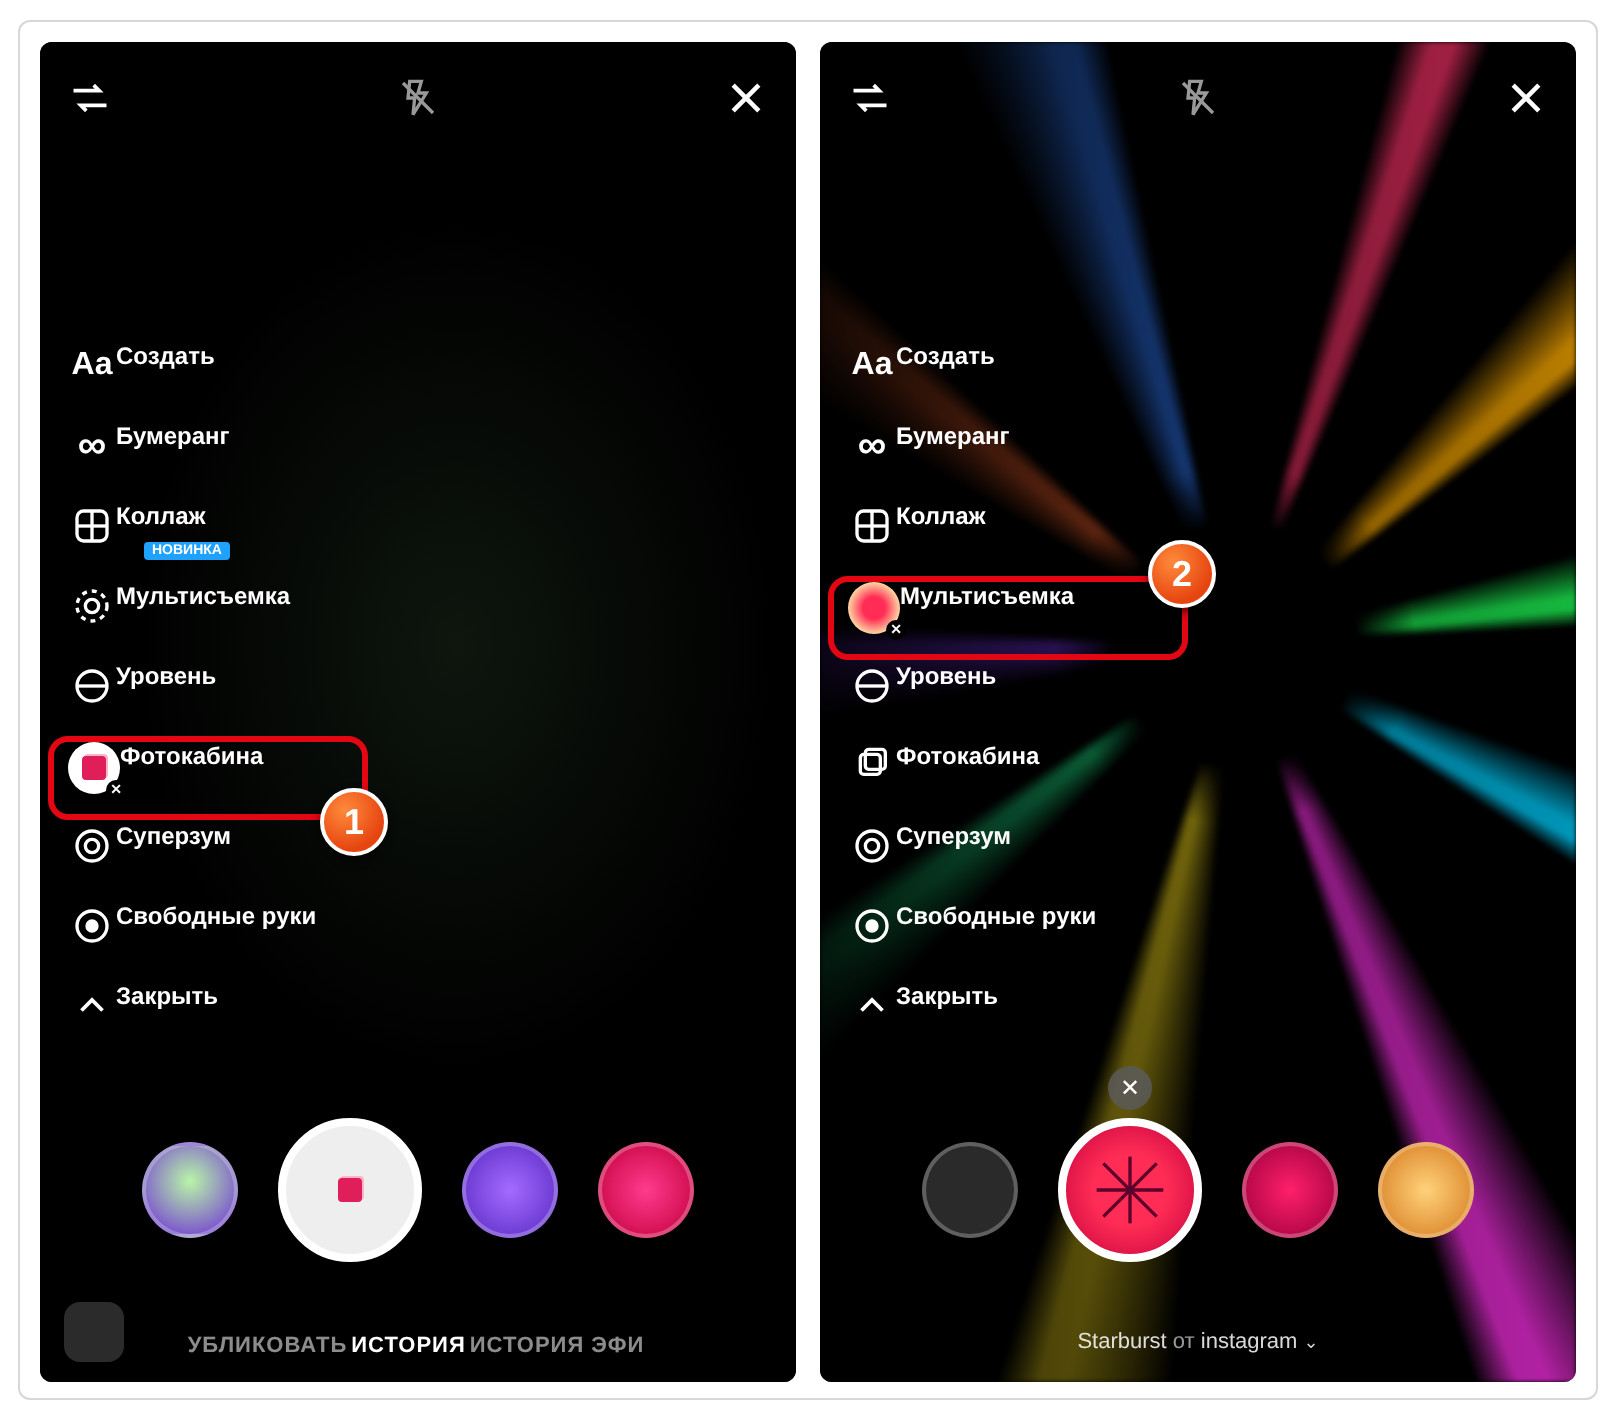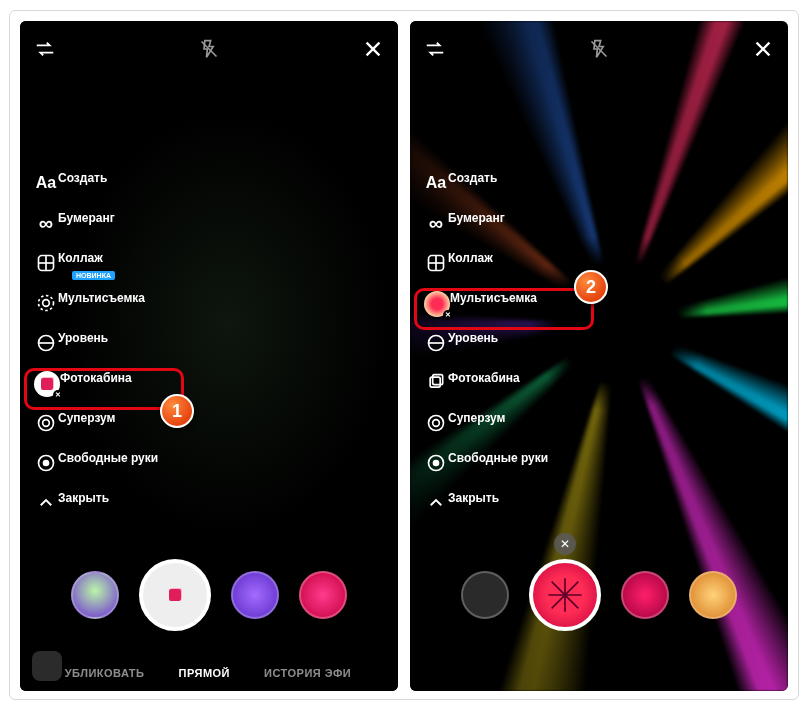--- a/index.html
+++ b/index.html
@@ -170,21 +170,21 @@
   .eff-close {
     position:absolute; top:-30px; left:50%; transform:translateX(-50%);
     width:22px; height:22px; border-radius:50%;
     background:rgba(90,90,90,.85);
     display:flex; align-items:center; justify-content:center;
     font-size:12px;
   }
   .bottom-modes {
     position:absolute;
     bottom: 12px; left:0; right:0;
-    display:flex; justify-content:center; gap:34px;
+    display:flex; justify-content:center; gap:2px;
     font-size:11px; font-weight:700;
     letter-spacing:.5px;
     z-index:5;
   }
   .mode { color: rgba(255,255,255,.55); }
   .mode.active { color:#fff; }
   .mode.cut-l { color: rgba(255,255,255,.55); margin-left:-34px; }
   .mode.cut-r { margin-right:-32px; }
   .gallery-thumb {
     position:absolute; left:12px; bottom:10px;
@@ -315,21 +315,21 @@
           </span>
       </div>
       <div class="eff purple"></div>
       <div class="eff pink"></div>
     </div>
 
     <div class="gallery-thumb"></div>
 
     <div class="bottom-modes">
       <span class="mode cut-l">УБЛИКОВАТЬ</span>
-      <span class="mode active">ПРЯМОЙ</span>
+      <span class="mode active">ИСТОРИЯ</span>
       <span class="mode cut-r">ИСТОРИЯ ЭФИ</span>
     </div>
   </div>
 
   <div class="phone">
     <div class="phone-bg-rays"></div>
     <div class="phone-bg-dim"></div>
 
     <div class="topbar">
       <span class="icn">
@@ -435,15 +435,21 @@
           <line x1="12" y1="2" x2="12" y2="22"></line>
             <line x1="2" y1="12" x2="22" y2="12"></line>
           <line x1="4" y1="4" x2="20" y2="20"></line>
             <line x1="20" y1="4" x2="4" y2="20"></line>
         </svg>
       </div>
       <div class="eff magenta"></div>
       <div class="eff orange"></div>
     </div>
 
+    <div class="filter-credit">
+      <span>Starburst</span>
+      <span class="by">от</span>
+      <span>instagram</span>
+      <span style="font-size:9px"> ⌄</span>
+    </div>
   </div>
 
 </div>
 
 </body></html>

